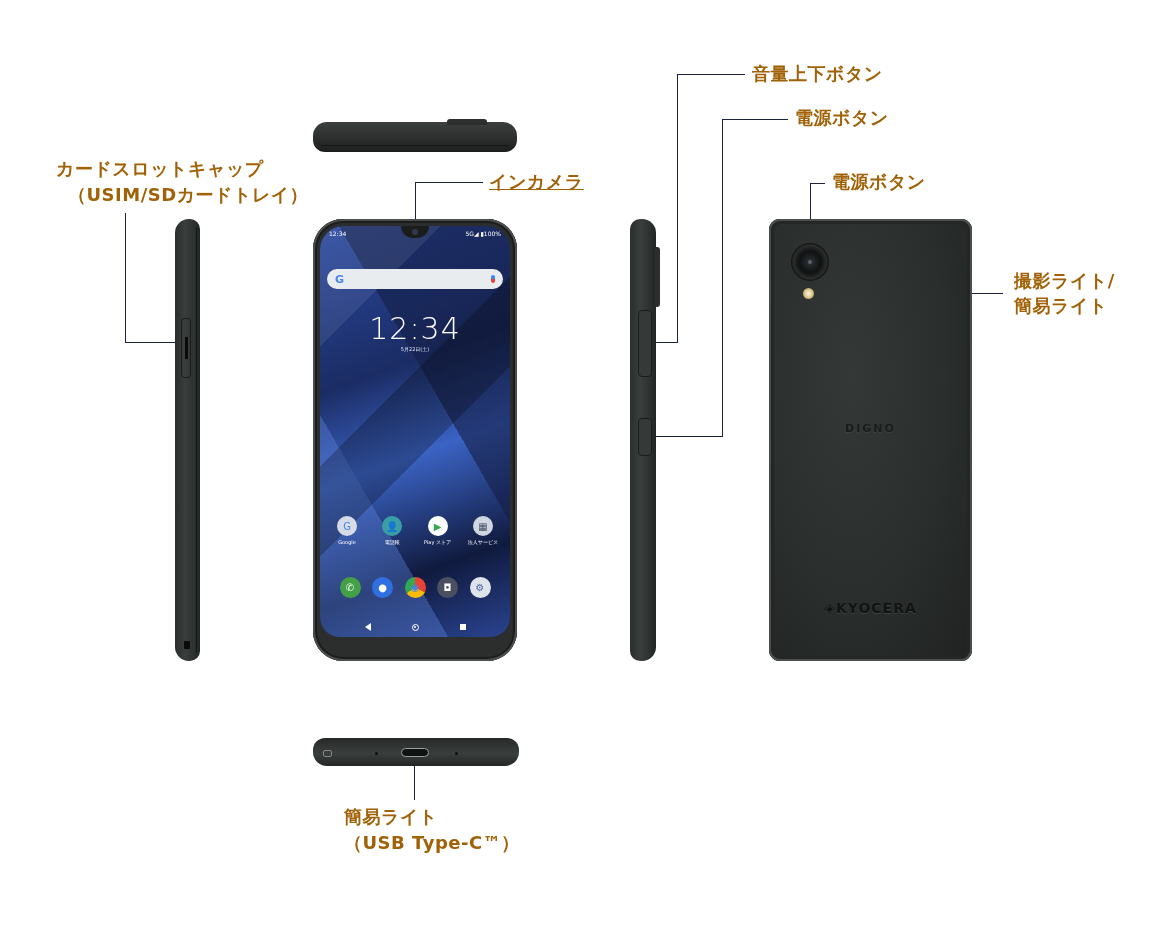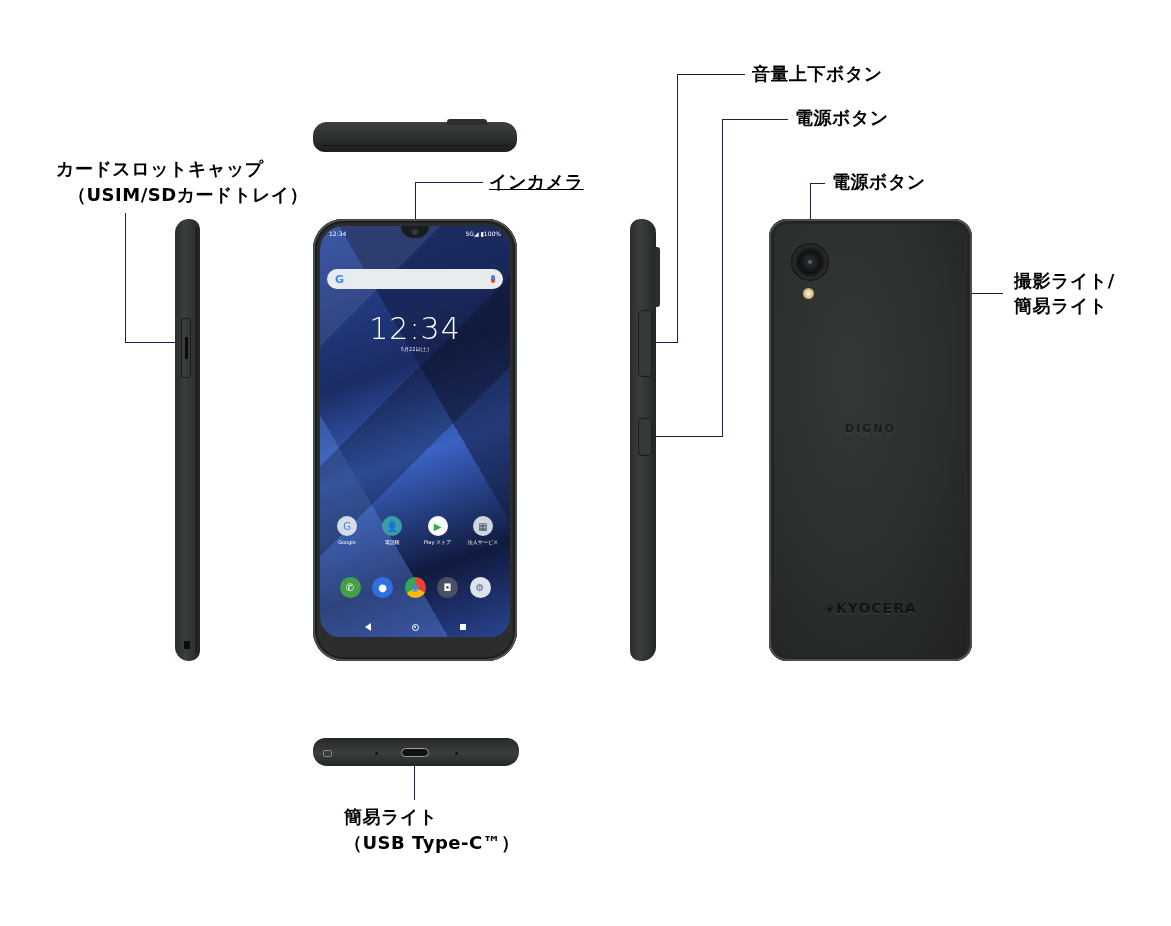--- a/index.html
+++ b/index.html
@@ -1,21 +1,21 @@
 <!DOCTYPE html>
 <html><head>
 <meta charset="utf-8">
 <style>
   html, body { margin: 0; padding: 0; background: #ffffff; }
   body { width: 1171px; height: 926px; position: relative; overflow: hidden;
          font-family: "DejaVu Sans", "Liberation Sans", sans-serif; }
   .abs { position: absolute; }
 
   
-  .label { position: absolute; color: #000000; font-weight: bold; font-size: 18px;
+  .label { position: absolute; color: #a16207; font-weight: bold; font-size: 18px;
            line-height: 24px; white-space: nowrap; letter-spacing: 0.5px; }
   .line { position: absolute; background: #1c2142; }
 
   
   .body-dark { background: linear-gradient(90deg, #2a2d2c 0%, #3a3e3c 40%, #2f3332 70%, #222524 100%); }
 
   
   .top-view { left: 313px; top: 122px; width: 204px; height: 30px; border-radius: 14px 14px 12px 12px;
               background: linear-gradient(180deg, #3b3f3d 0%, #2a2d2c 60%, #1b1d1c 100%); }
   .top-view .bump { position: absolute; right: 30px; top: -3px; width: 40px; height: 6px;
@@ -72,21 +72,21 @@
   .app-label { font-size: 5px; color: #fff; margin-top: 3px; white-space: nowrap; }
   .dock .app-icon { width: 21px; height: 21px; }
 
   .nav-bar { position: absolute; left: 0; right: 0; bottom: 6px; display: flex; justify-content: space-around; align-items: center; padding: 0 24px; }
   .nav-back { width: 0; height: 0; border-top: 4px solid transparent; border-bottom: 4px solid transparent; border-right: 6px solid #fff; }
   .nav-home { width: 7px; height: 7px; border-radius: 50%; border: 1.5px solid #fff; box-sizing: border-box; position: relative; }
   .nav-home::after { content: ""; position: absolute; left: 1px; top: 1px; width: 2px; height: 2px; border-radius: 50%; background: #fff; }
   .nav-recent { width: 6px; height: 6px; background: #fff; }
 
   
-  .back { left: 769px; top: 219px; width: 203px; height: 442px; border-radius: 18px;
+  .back { left: 769px; top: 219px; width: 203px; height: 442px; border-radius: 11px;
           background: radial-gradient(ellipse at 40% 35%, #343937 0%, #2a2e2c 55%, #1f2221 100%);
           box-shadow: inset 0 0 0 2px #4a4f4d, inset 0 0 0 5px #232625; }
   .rear-camera { position: absolute; left: 22px; top: 24px; width: 38px; height: 38px; border-radius: 50%;
                  background: radial-gradient(circle, #2e3335 0%, #0f1112 40%, #2a2d2c 62%, #111312 70%, #373b39 100%); }
   .rear-camera::after { content: ""; position: absolute; left: 17px; top: 17px; width: 4px; height: 4px; border-radius: 50%; background: #5a6370; }
   .flash { position: absolute; left: 34px; top: 69px; width: 11px; height: 11px; border-radius: 50%;
            background: radial-gradient(circle, #fff6d6 0%, #d8c28a 55%, #7a6a48 100%); }
   .brand-digno { position: absolute; left: 0; right: 0; top: 203px; text-align: center; font-size: 11px; color: #1a1c1b;
                  letter-spacing: 2px; font-weight: bold; text-shadow: 0 1px 0 #3e4240; }
   .brand-kyocera { position: absolute; left: 0; right: 0; top: 381px; text-align: center; font-size: 14px; color: #121413;

